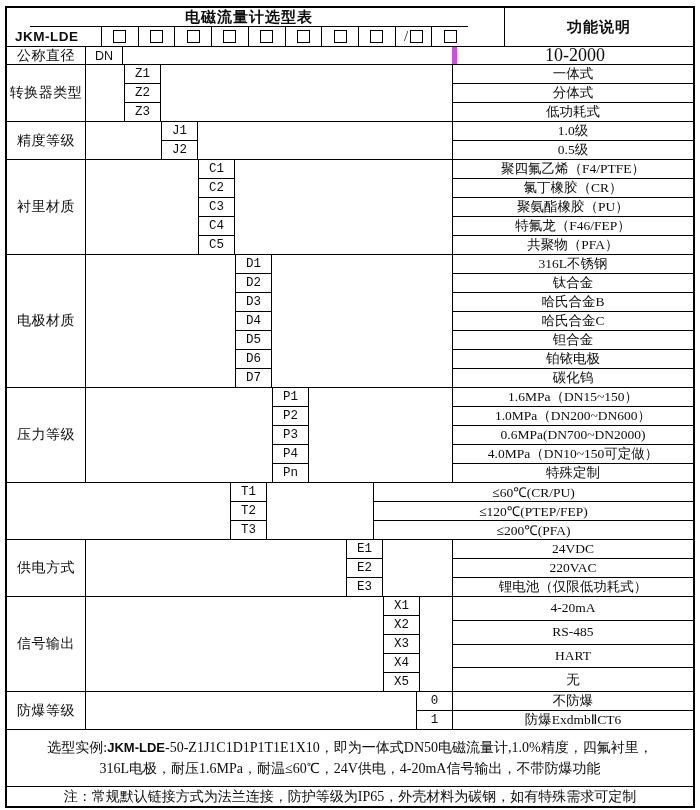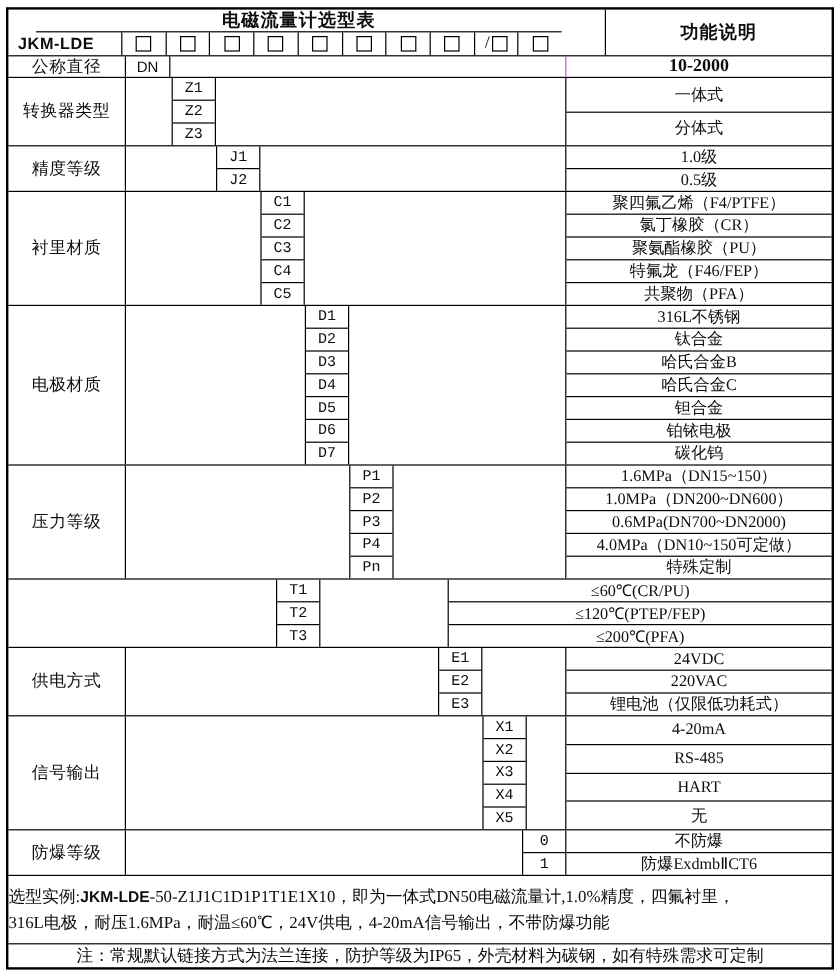--- a/index.html
+++ b/index.html
@@ -23,40 +23,40 @@
   .cbox { width:13px; height:13px; border:1.5px solid #000; display:inline-block; background:#fff; }
   .slash { font-size:15px; margin-right:2px; font-family:"Liberation Serif", serif; }
   .funchead { flex:1; border-left:1px solid #000; display:flex; align-items:center; justify-content:center;
               font-size:15px; letter-spacing:1px; font-weight:600;margin-left:36px; }
   
   .dnrow { height:18px; display:flex; border-bottom:1px solid #000; }
   .dnrow .cat { height:auto; }
   .dncode { width:37px; border-right:1px solid #000; display:flex; align-items:center; justify-content:center;
             font-family:Liberation Sans, sans-serif; font-size:12.5px; }
   .dngap { width:329px; }
-  .dndesc { flex:1; border-left:1px solid #d946ef; display:flex; align-items:center; justify-content:center;
-            font-size:15px; font-family:"Liberation Serif", serif;font-weight:bold; }
+  .dndesc { flex:1; border-left:5px solid #d946ef; display:flex; align-items:center; justify-content:center;
+            font-size:18px; font-family:"Liberation Serif", serif; }
   
   .band { display:flex; border-bottom:1px solid #000; }
-  .cat { width:98px; border-right:1px solid #000; display:flex; align-items:center; justify-content:center;
+  .cat { width:79px; border-right:1px solid #000; display:flex; align-items:center; justify-content:center;
          font-size:14px; letter-spacing:0.5px; }
   .mid { width:366px; position:relative; }
   .codes { position:absolute; top:0; bottom:0; width:37px; display:flex; flex-direction:column;
            border-left:1px solid #000; border-right:1px solid #000; }
   .codes.flush { width:36px; border-right:none; }
   .code { flex:1; border-bottom:1px solid #000; display:flex; align-items:center; justify-content:center;
           font-family:"Liberation Mono", monospace; font-size:12.5px; }
   .code:last-child { border-bottom:none; }
   .desc { flex:1; border-left:1px solid #000; display:flex; flex-direction:column; }
   .drow { flex:1; border-bottom:1px solid #000; display:flex; align-items:center; justify-content:center;
           font-size:13.5px; white-space:nowrap; }
   .drow:last-child { border-bottom:none; }
   
   .example { height:57px; border-bottom:1px solid #000; display:flex; flex-direction:column;
-             justify-content:center; font-size:14px; line-height:21px; }
+             justify-content:center; text-align:center; font-size:14px; line-height:21px; }
   .example .model { font-family:"Liberation Sans", sans-serif; font-weight:bold; font-size:13px; }
   .noterow { flex:1; display:flex; align-items:center; justify-content:center; font-size:14px; white-space:nowrap; }
 </style>
 </head>
 <body>
 
 <div class="table">
 
   <div class="topsec">
     <div class="topleft">
@@ -113,20 +113,21 @@
     <div class="mid">
       <div class="codes" style="left:38px">
         <div class="code">Z1</div>
         <div class="code">Z2</div>
         <div class="code">Z3</div>
       </div>
     </div>
     <div class="desc">
       <div class="drow">一体式</div>
       <div class="drow">分体式</div>
+      <div class="drow">低功耗式</div>
     </div>
   </div>
 
   <div class="band" style="height:38px">
     <div class="cat">精度等级</div>
     <div class="mid">
       <div class="codes" style="left:75px">
         <div class="code">J1</div>
         <div class="code">J2</div>
       </div>

